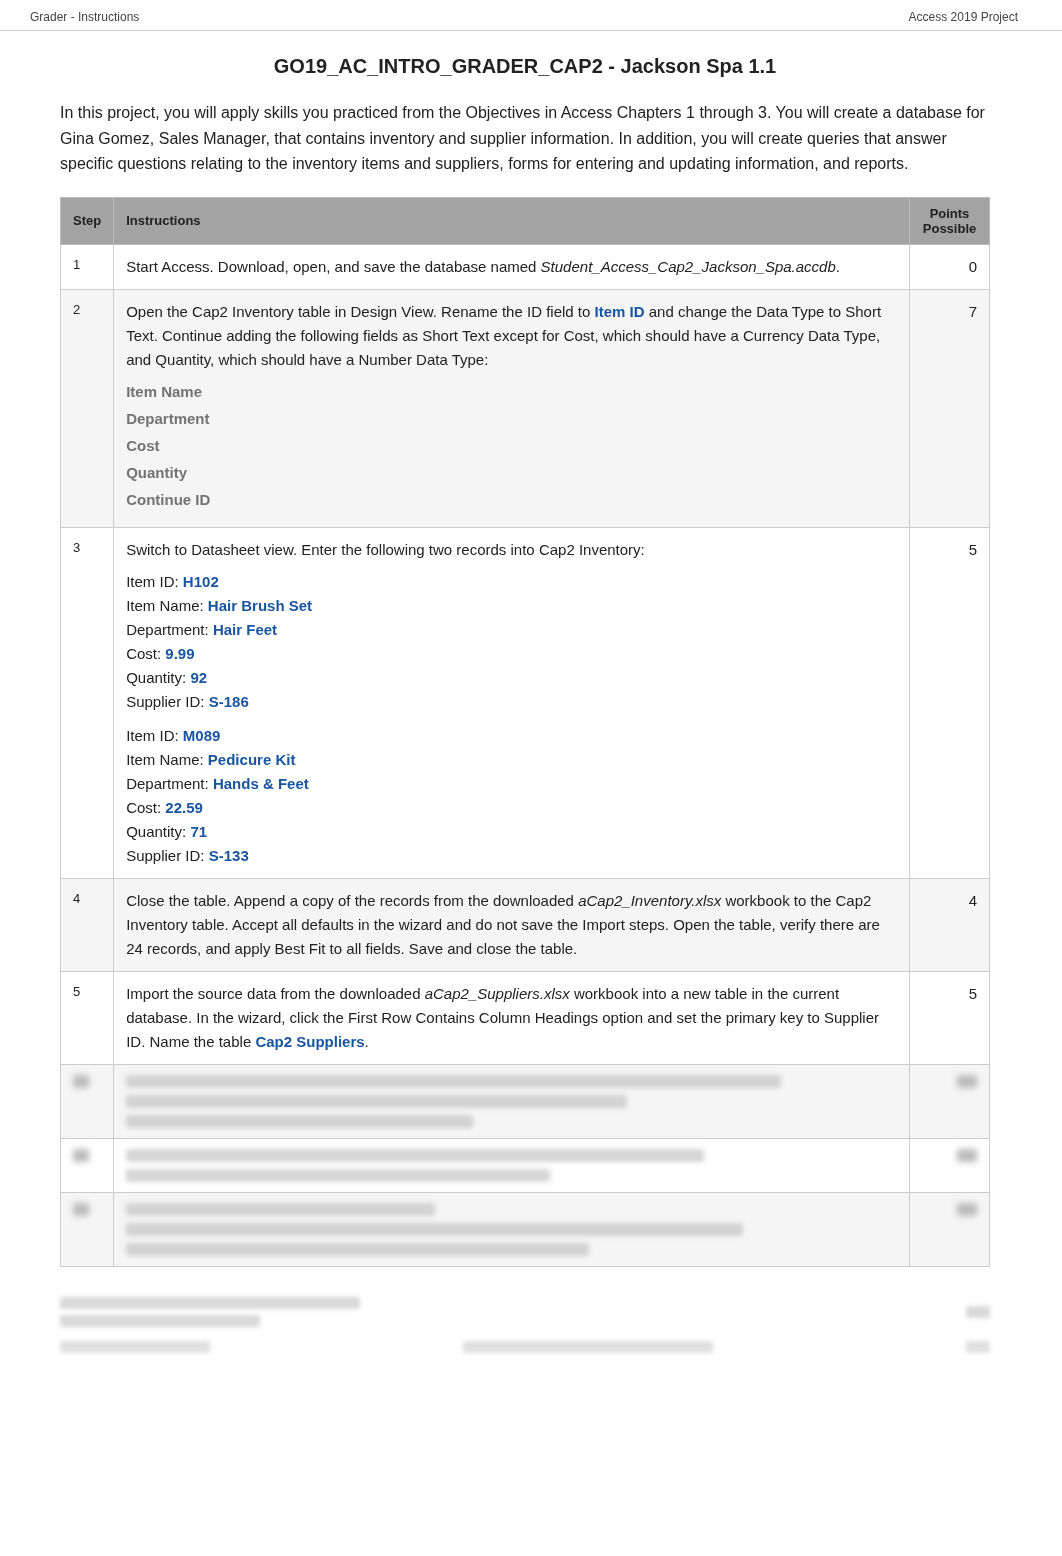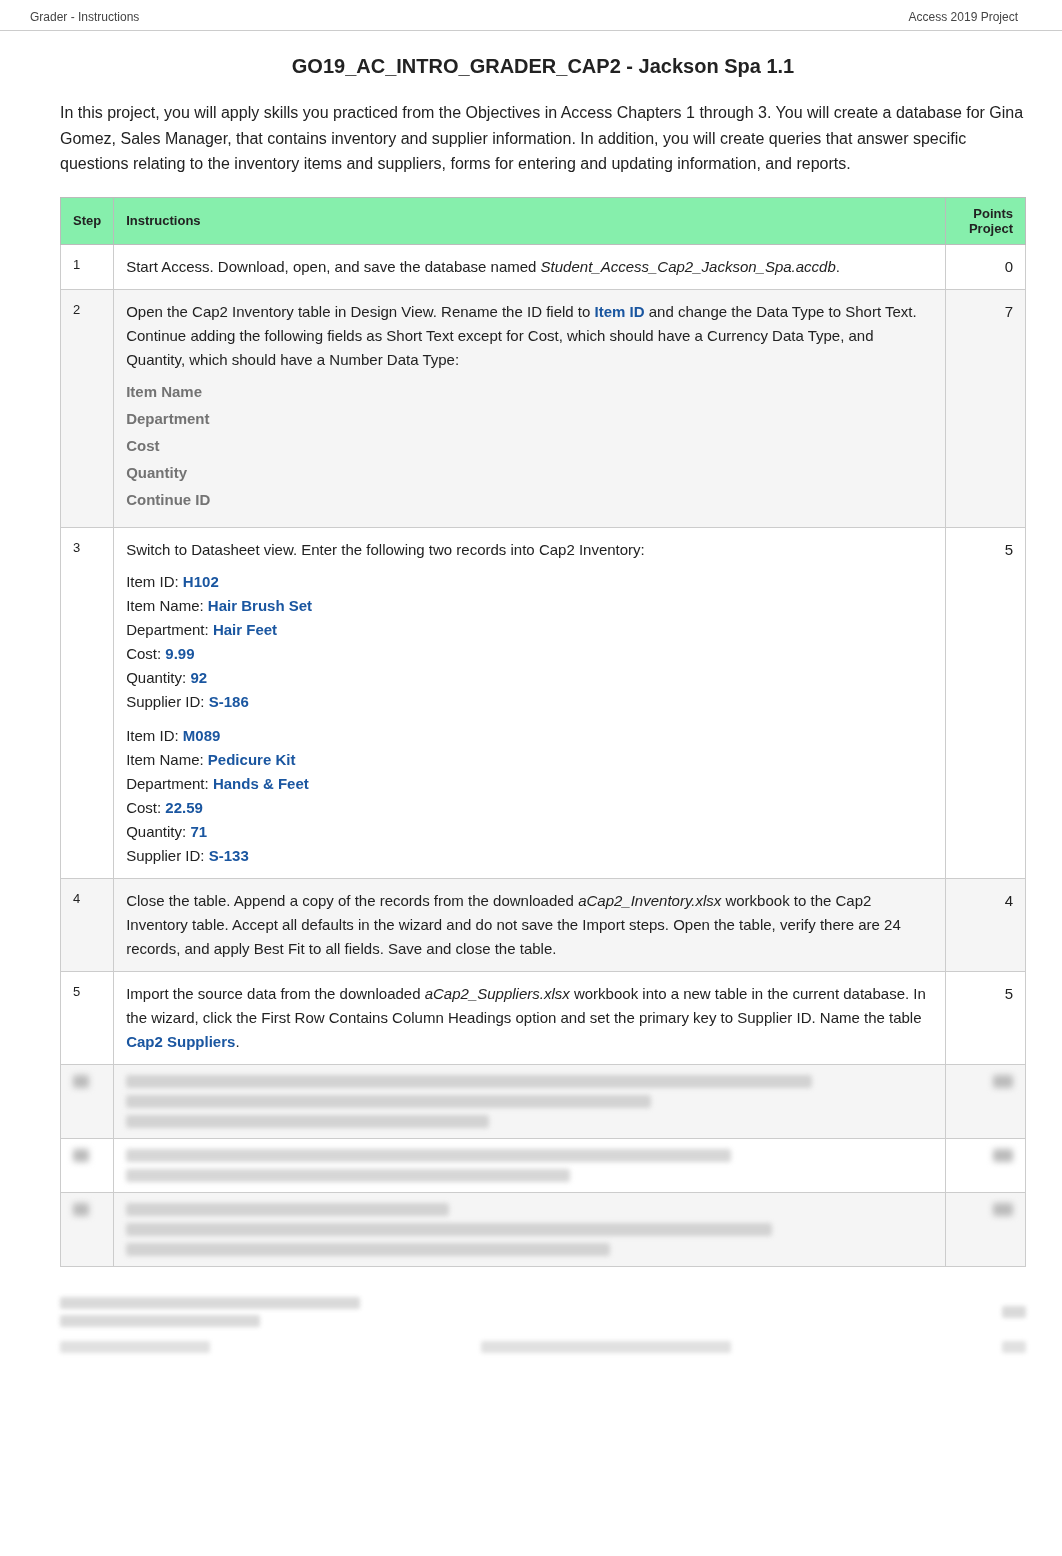--- a/index.html
+++ b/index.html
@@ -14,21 +14,21 @@
     }
     .header-bar {
       display: flex;
       justify-content: space-between;
       padding: 10px 44px 6px 30px;
       font-size: 12px;
       color: #444;
       border-bottom: 1px solid #ccc;
     }
     .main-content {
-      padding: 24px 36px 40px 60px;
+      padding: 24px 72px 40px 60px;
     }
     .page-title {
       text-align: center;
       font-size: 20px;
       font-weight: bold;
       margin-bottom: 22px;
     }
     .section-heading {
       font-weight: bold;
       font-size: 13.5px;
@@ -43,31 +43,31 @@
       font-weight: bold;
       font-size: 13.5px;
       margin-bottom: 12px;
     }
     table.steps-table {
       width: 100%;
       border-collapse: collapse;
       margin-bottom: 20px;
     }
     table.steps-table thead tr {
-      background: #86efac;
+      background: #a3a3a3;
     }
     table.steps-table thead th {
       padding: 8px 12px;
       font-weight: bold;
       font-size: 13px;
       text-align: left;
       border: 1px solid #bbb;
     }
     table.steps-table thead th.points-col {
-      text-align: right;
+      text-align: center;
       white-space: nowrap;
     }
     table.steps-table tbody tr {
       border: 1px solid #ccc;
       vertical-align: top;
     }
     table.steps-table tbody tr:nth-child(even) {
       background: #f5f5f5;
     }
     table.steps-table tbody tr:nth-child(odd) {
@@ -120,21 +120,21 @@
   <div class="description-text">In this project, you will apply skills you practiced from the Objectives in Access Chapters 1 through 3. You will create a database for Gina Gomez, Sales Manager, that contains inventory and supplier information. In addition, you will create queries that answer specific questions relating to the inventory items and suppliers, forms for entering and updating information, and reports.</div>
 
 
   <table class="steps-table">
     <thead>
       <tr>
         <th>Step</th>
         <th>Instructions</th>
         <th class="points-col">
           <span>Points</span><br>
-          <span>Project</span>
+          <span>Possible</span>
         </th>
       </tr>
     </thead>
     <tbody>
 
       <tr>
         <td class="step-num">1</td>
         <td>
           Start Access. Download, open, and save the database named <span class="italic-text">Student_Access_Cap2_Jackson_Spa.accdb</span>.
         </td>

